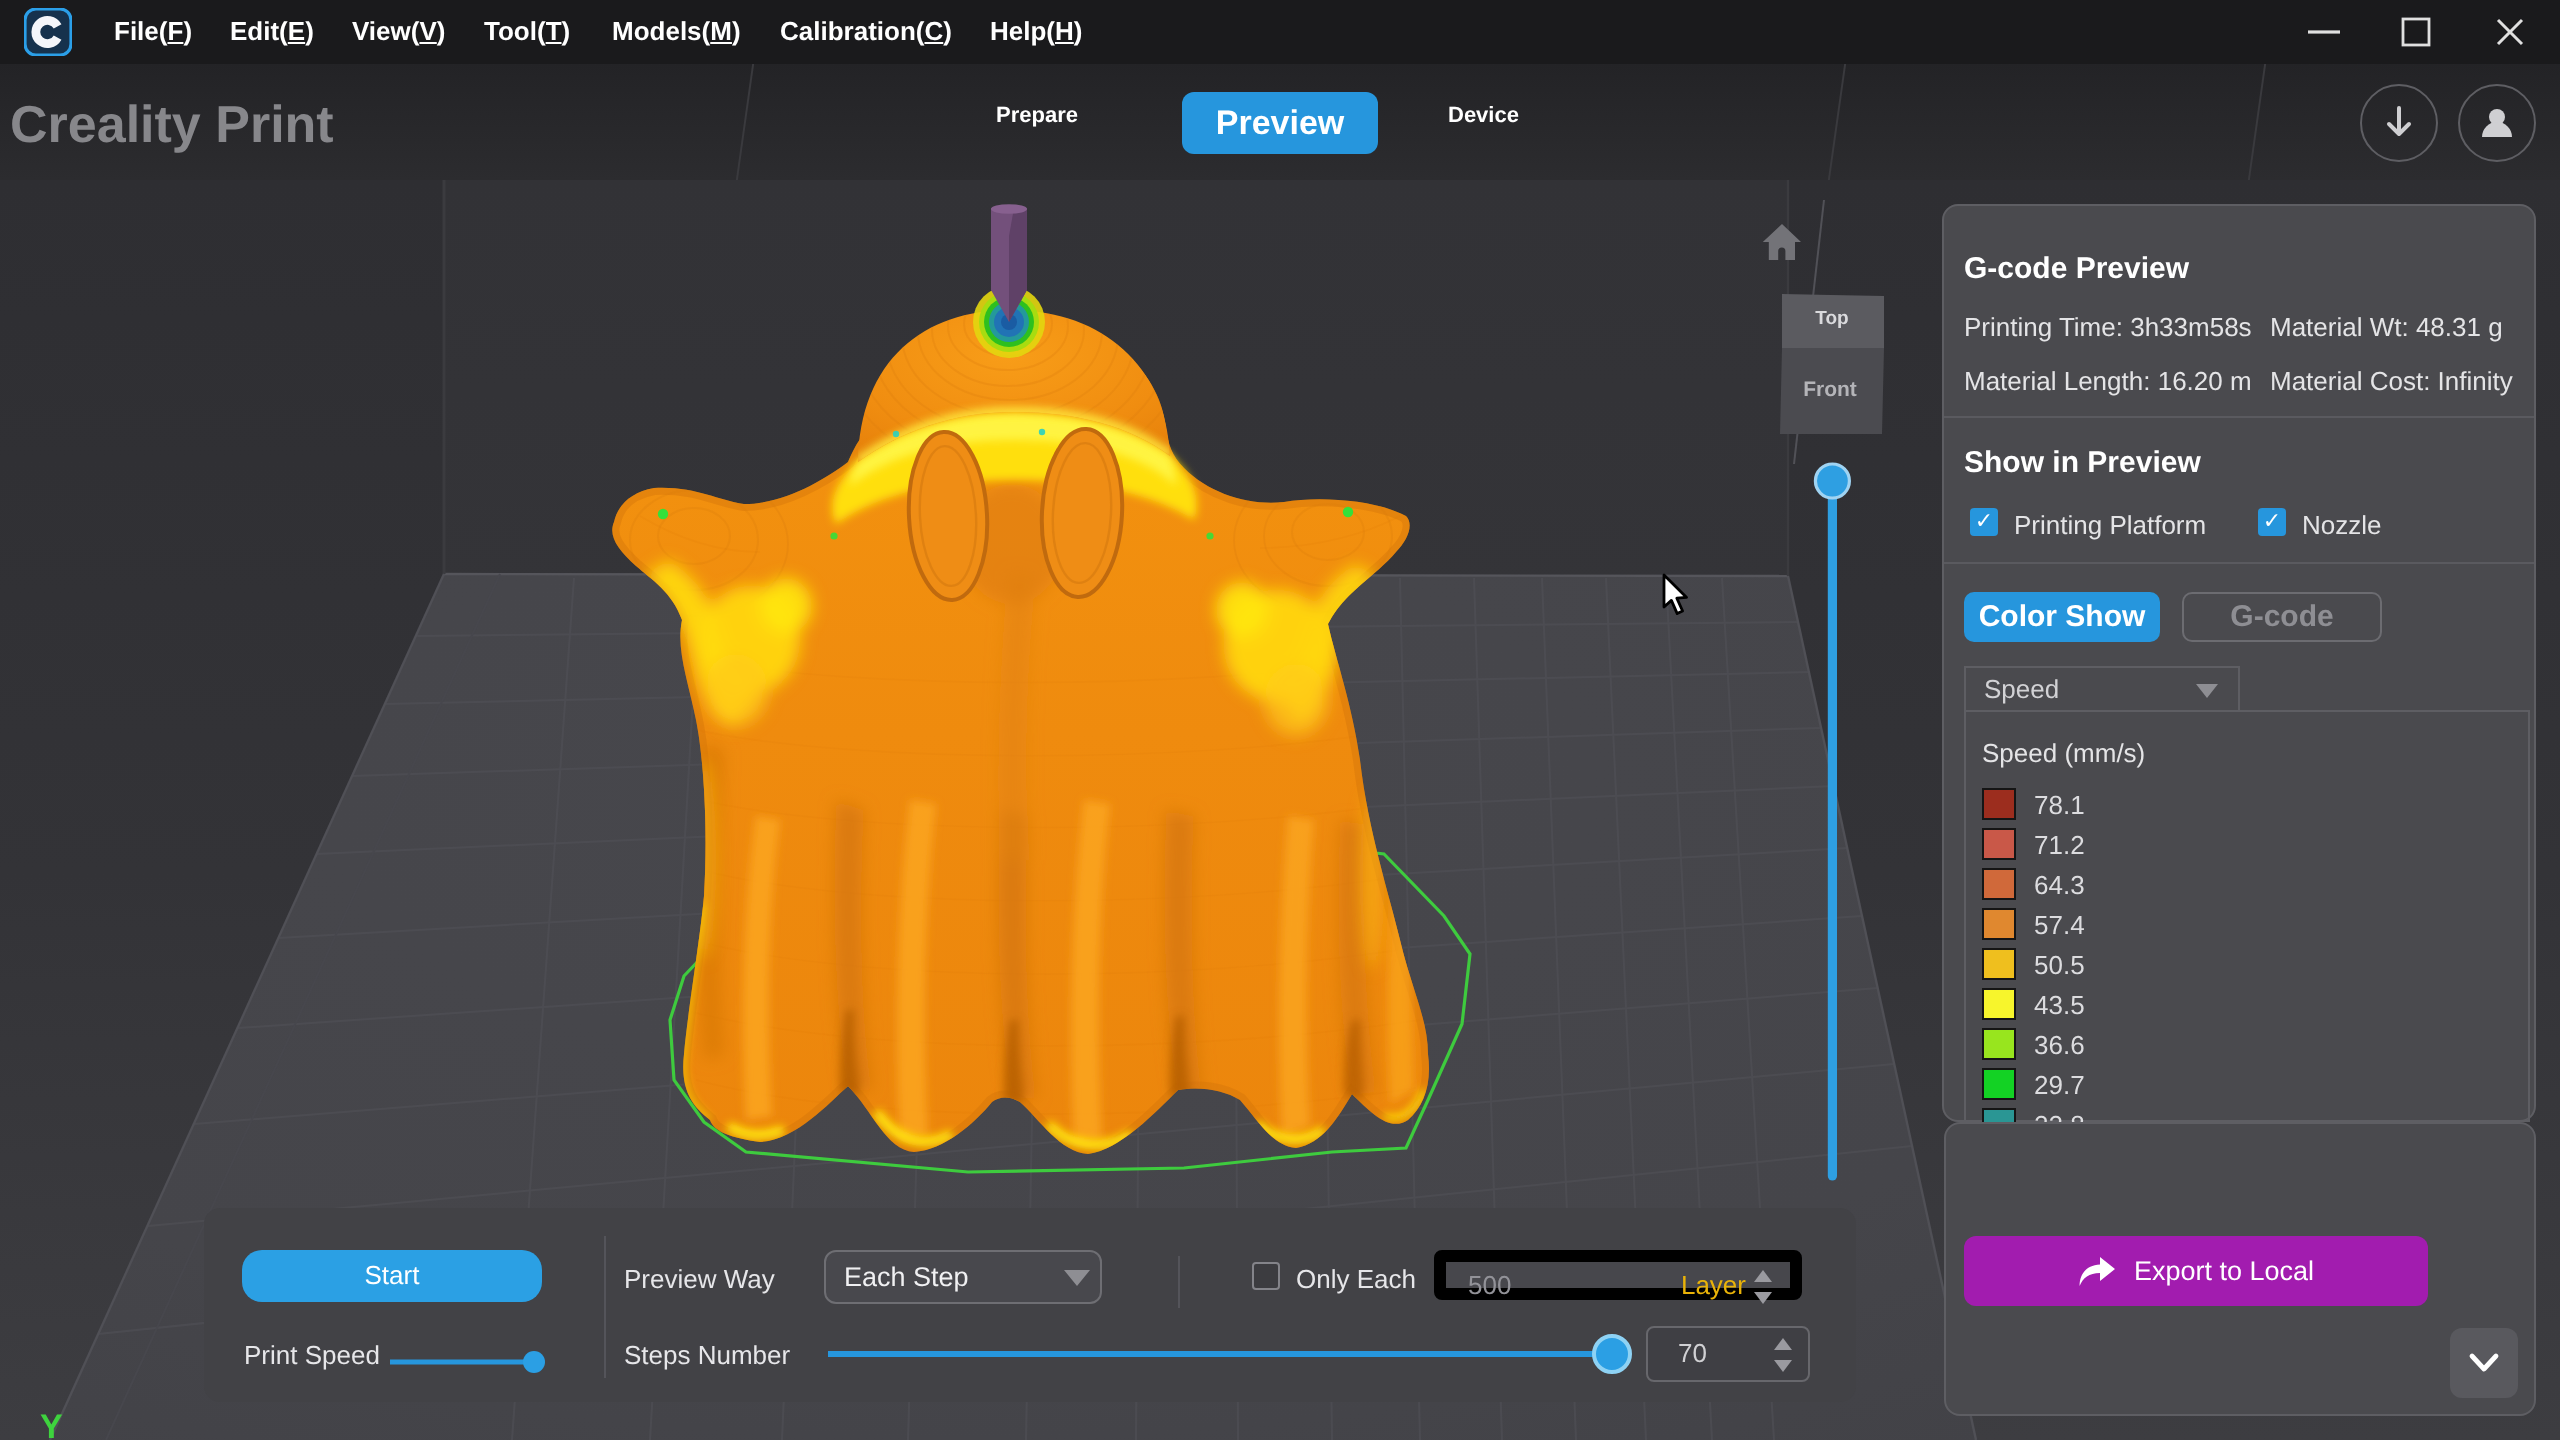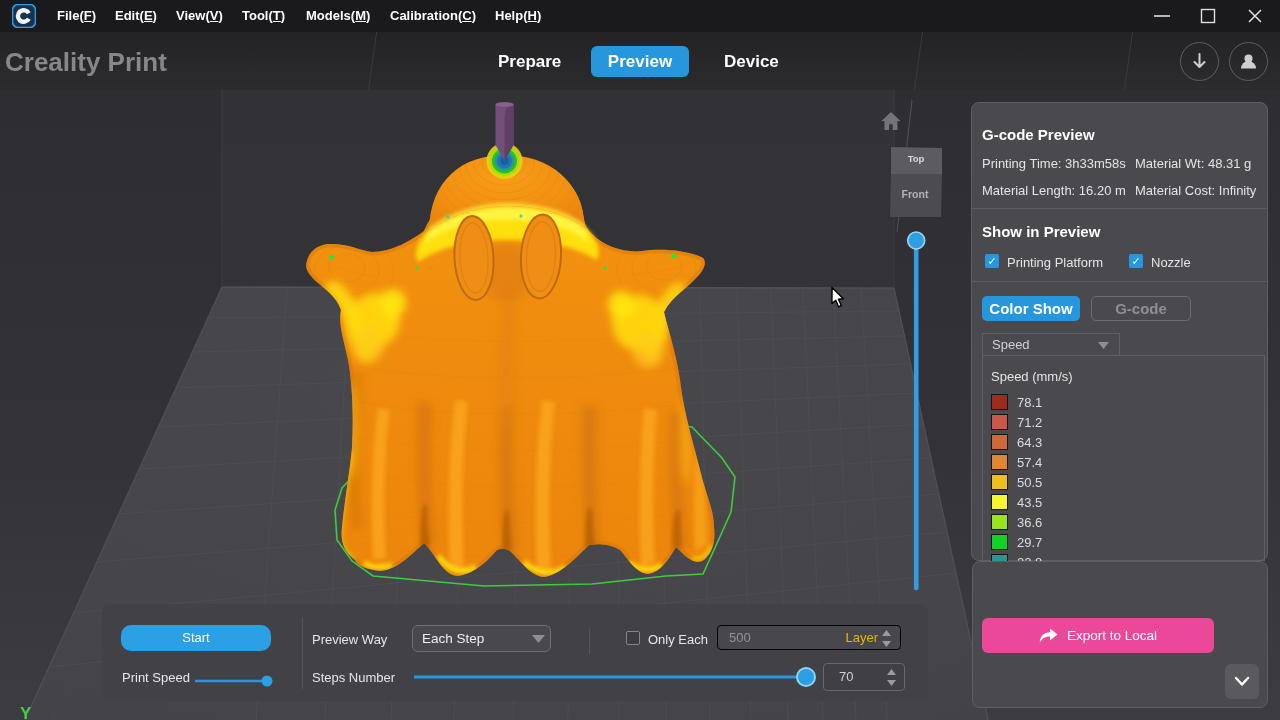--- a/index.html
+++ b/index.html
@@ -3,21 +3,21 @@
 *{margin:0;padding:0;box-sizing:border-box;font-family:"Liberation Sans",sans-serif}
 body{width:1280px;height:720px;overflow:hidden;background:#333337;position:relative}
 .abs{position:absolute}
 
 #menubar{left:0;top:0;width:1280px;height:32px;background:#1a1a1c;z-index:30}
 .menuitem{position:absolute;top:0;height:32px;line-height:32px;color:#fff;font-size:13px;font-weight:bold;white-space:nowrap}
 .menuitem u{text-decoration:underline}
 
 #header{left:0;top:32px;width:1280px;height:58px;background:linear-gradient(#232326,#2c2c2f);z-index:29}
 #apptitle{position:absolute;left:5px;top:47px;z-index:31;font-size:26px;font-weight:bold;color:#87878b;letter-spacing:0px}
-.tab{position:absolute;top:20px;font-size:17px;font-weight:bold;color:#fff}
+.tab{position:absolute;top:20px;font-size:11px;font-weight:bold;color:#fff}
 #tab-preview{position:absolute;left:591px;top:14px;width:98px;height:31px;background:#2696dd;border-radius:6px;text-align:center;line-height:31px;font-size:17px;font-weight:bold;color:#fff}
 .circbtn{position:absolute;top:10px;width:39px;height:39px;border:1px solid #5e5e63;border-radius:50%}
 .slash{position:absolute;width:1px;height:58px;background:#3a3a3e;transform:skewX(-8deg)}
 
 #panel1{left:971px;top:102px;width:297px;height:459px;background:#4a4a4e;border:1px solid #5e5e63;border-radius:8px;z-index:20}
 #panel2{left:972px;top:561px;width:296px;height:147px;background:#4a4a4e;border:1px solid #5e5e63;border-radius:8px;z-index:20}
 .ptitle{position:absolute;font-size:15px;font-weight:bold;color:#fff}
 .ptext{position:absolute;font-size:13px;color:#e4e4e6;white-space:nowrap}
 .hdiv{position:absolute;left:0;width:295px;height:1px;background:#5a5a5f}
 .cb{position:absolute;width:14px;height:14px;background:#2696dd;border-radius:2px;color:#fff;font-size:11px;line-height:14px;text-align:center}
@@ -29,21 +29,21 @@
 .sq{position:absolute;left:8px;width:17px;height:16px;border:1.5px solid #151515}
 .sqlabel{position:absolute;left:34px;font-size:13px;color:#dcdcdf;height:18px;line-height:18px}
 .rbtn{position:absolute;left:9px;width:232px;border-radius:6px;color:#fff;font-size:13.5px;display:flex;align-items:center;justify-content:center;gap:9px}
 
 #bottombar{left:102px;top:604px;width:826px;height:97px;background:#424246;border-radius:8px;z-index:20}
 #startbtn{position:absolute;left:19px;top:21px;width:150px;height:26px;background:#2ba0e4;border-radius:10px;color:#fff;font-size:13px;text-align:center;line-height:26px}
 .blabel{position:absolute;font-size:13px;color:#e6e6e9;white-space:nowrap}
 .vdiv{position:absolute;top:14px;width:1px;height:71px;background:#54545a}
 #dropdown{position:absolute;left:310px;top:21px;width:139px;height:27px;background:#48484d;border:1px solid #6e6e73;border-radius:6px;color:#f0f0f2;font-size:13.5px;line-height:25px;padding-left:9px}
 #onlyshowcb{position:absolute;left:524px;top:27px;width:14px;height:14px;border:1px solid #84848a;border-radius:2px;background:#3c3c40}
-#layerinput{position:absolute;left:615px;top:21px;width:184px;height:25px;background:#47474c;border:1px solid #000000;border-radius:4px}
+#layerinput{position:absolute;left:615px;top:21px;width:184px;height:25px;background:#47474c;border:6px solid #000000;border-radius:4px}
 #stepsbox{position:absolute;left:721px;top:59px;width:82px;height:28px;background:#3f3f44;border:1px solid #67676c;border-radius:4px;color:#d0d0d3;font-size:13px;line-height:26px;padding-left:15px}
 </style></head>
 <body>
 
 <svg class="abs" style="left:0;top:90px;z-index:1" width="1280" height="630" viewBox="0 90 1280 630">
 <defs>
 <radialGradient id="domeg" cx="0.48" cy="0.30" r="0.75">
   <stop offset="0" stop-color="#f89d18"></stop>
         <stop offset="0.7" stop-color="#f08d10"></stop>
         <stop offset="1" stop-color="#e8830c"></stop>
@@ -355,21 +355,21 @@
     <div class="sq" style="top:158px;background:#98e51e"></div>
       <div class="sqlabel" style="top:158px">36.6</div>
     <div class="sq" style="top:178px;background:#13d224"></div>
       <div class="sqlabel" style="top:178px">29.7</div>
     <div class="sq" style="top:198px;background:#2a9694"></div>
       <div class="sqlabel" style="top:198px">22.8</div>
   </div>
 </div>
 
 <div id="panel2" class="abs">
-  <div class="rbtn" style="top:56px;height:35px;background:#ec4899">
+  <div class="rbtn" style="top:56px;height:35px;background:#a21caf">
     <svg width="19" height="16" viewBox="0 0 19 16">
         <path d="M 11,0.5 L 18.5,6.5 L 11,12.5 L 11,8.5 C 5.5,8.5 2.5,11 0.8,15 C 0.8,9 4,4.8 11,4.3 Z" fill="#fff"></path>
       </svg>
     <span>Export to Local</span>
   </div>
   <div style="position:absolute;left:252px;top:102px;width:34px;height:35px;background:#59595e;border-radius:6px">
     <svg style="position:absolute;left:9px;top:12px" width="16" height="11" viewBox="0 0 16 11">
         <path d="M 2,2 L 8,8.5 L 14,2" stroke="#fff" stroke-width="2.4" fill="none" stroke-linecap="round" stroke-linejoin="round"></path>
       </svg>
   </div>

